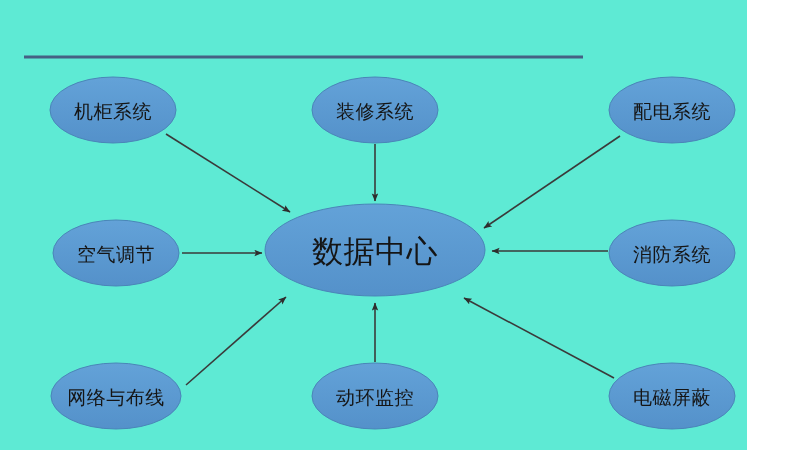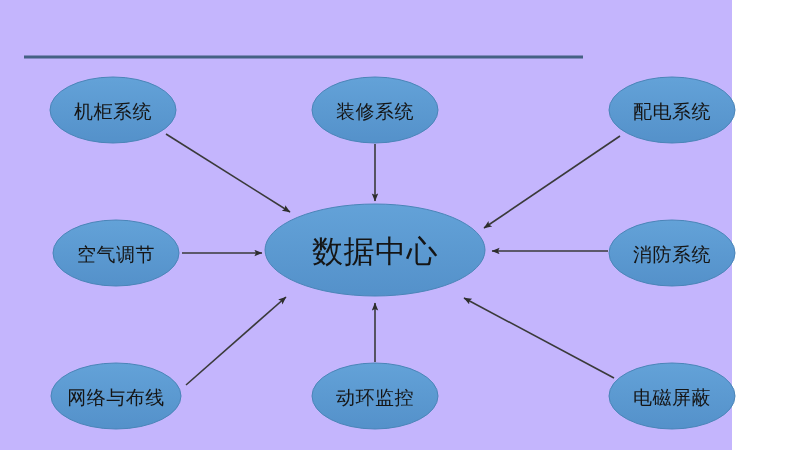--- a/index.html
+++ b/index.html
@@ -10,21 +10,22 @@
   body {
     width: 800px;
     height: 450px;
     font-family: "Liberation Sans", "DejaVu Sans", sans-serif;
     overflow: hidden;
   }
   #slide {
     position: relative;
     width: 732px;
     height: 450px;
-    background: #c4b5fd;
+    background: #5eead4;
+    padding-left: 15px;
   }
   #diagram-svg {
     position: absolute;
     left: 0;
     top: 0;
     width: 800px;
     height: 450px;
     display: block;
   }
   .node-label {

